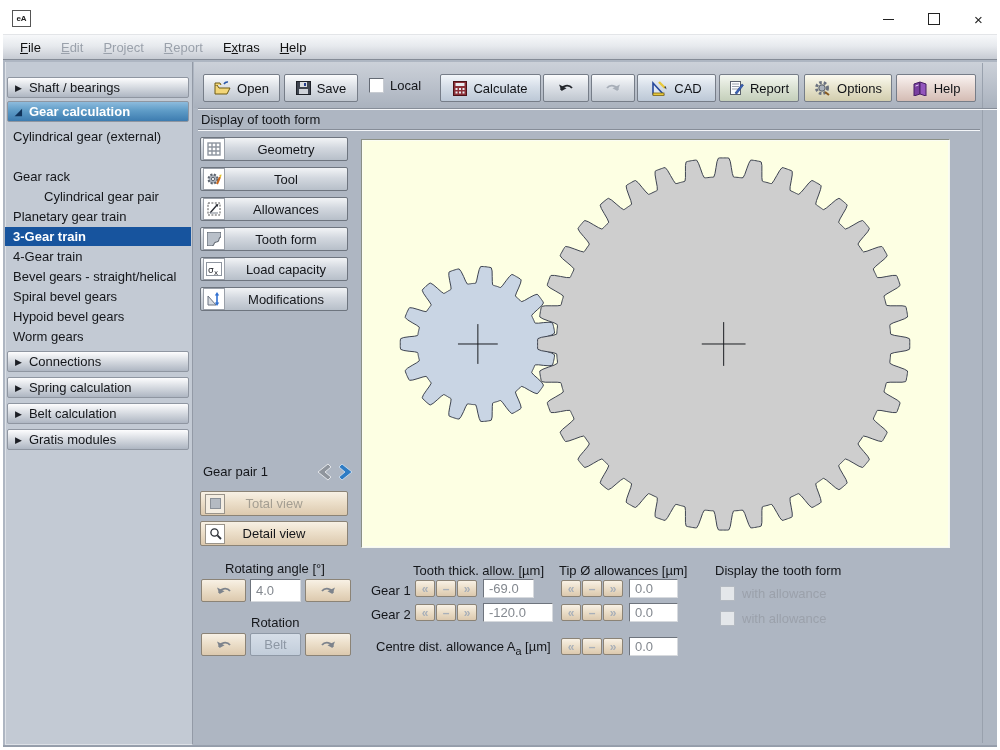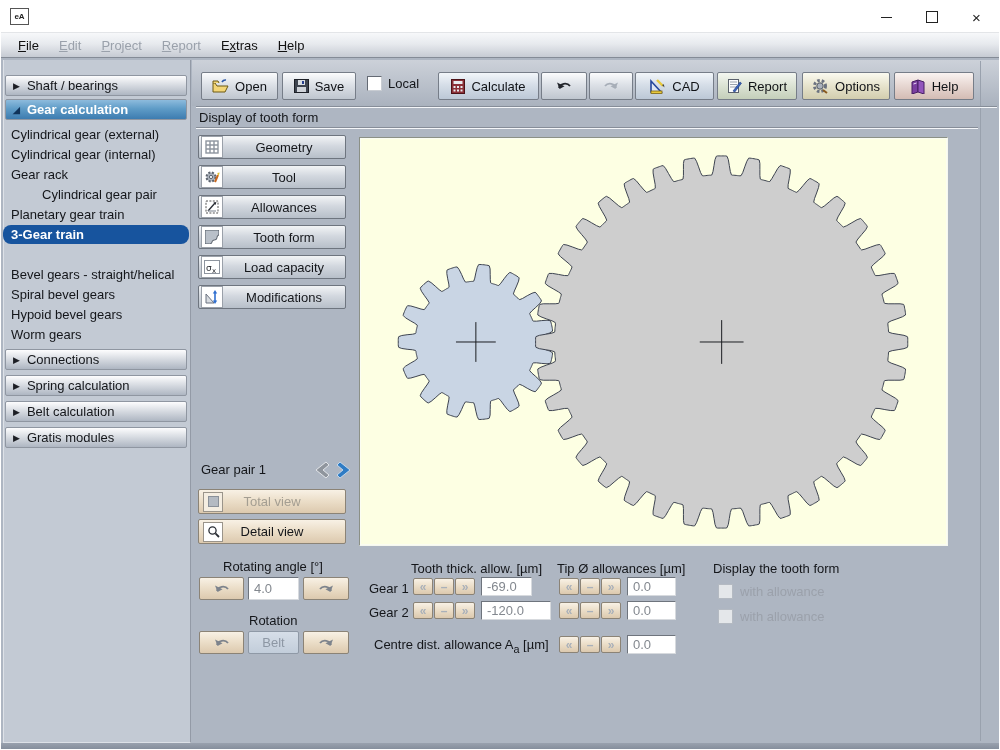--- a/index.html
+++ b/index.html
@@ -1,18 +1,18 @@
 <!DOCTYPE html>
 <html><head>
 <meta charset="utf-8">
 <style>
   html,body{margin:0;padding:0;background:#555;}
   .window{position:relative;width:1000px;height:750px;background:#aeb6c2;
     font-family:"Liberation Sans",sans-serif;font-size:13px;color:#14161a;
-    border:1px solid #ffffff;box-sizing:border-box;overflow:hidden;}
+    border:3px solid #ffffff;box-sizing:border-box;overflow:hidden;}
   .abs{position:absolute;box-sizing:border-box;}
 
   
   .titlebar{left:0;top:0;width:998px;height:32px;background:#ffffff;border-bottom:1px solid #e3e5e8;
     display:flex;align-items:center;padding-left:9px;}
   .appicon{width:17px;height:15px;border:1px solid #555;background:#fff;font-size:8px;font-weight:bold;
     display:flex;align-items:center;justify-content:center;color:#222;}
   .apptitle{margin-left:9px;font-size:13px;color:#111;}
   .capbtns{position:absolute;right:0;top:0;height:32px;display:flex;}
   .capbtn{width:45px;height:32px;display:flex;align-items:center;justify-content:center;cursor:default;}
@@ -119,34 +119,34 @@
     <span class="arr">▶</span>
     <span>Shaft / bearings</span>
   </div>
   <div class="abs hdr hdr-active" style="top:98px;">
     <span class="arr">◢</span>
     <span>Gear calculation</span>
   </div>
   <div class="abs subitem" style="top:124px;">
       <span>Cylindrical gear (external)</span>
     </div>
-  <div class="abs subitem" style="top:144px;">
-      <span>Cylindrical gear (internal)</span>
-    </div>
   <div class="abs subitem" style="top:164px;">
       <span>Gear rack</span>
     </div>
   <div class="abs subitem" style="top:184px;margin-left:31px;">
       <span>Cylindrical gear pair</span>
     </div>
   <div class="abs subitem" style="top:204px;">
       <span>Planetary gear train</span>
     </div>
-  <div class="abs subitem sel" style="top:224px;border-radius:8px;">
+  <div class="abs subitem sel" style="top:224px;">
       <span>3-Gear train</span>
+    </div>
+  <div class="abs subitem" style="top:244px;">
+      <span>4-Gear train</span>
     </div>
   <div class="abs subitem" style="top:264px;">
       <span>Bevel gears - straight/helical</span>
     </div>
   <div class="abs subitem" style="top:284px;">
       <span>Spiral bevel gears</span>
     </div>
   <div class="abs subitem" style="top:304px;">
       <span>Hypoid bevel gears</span>
     </div>

